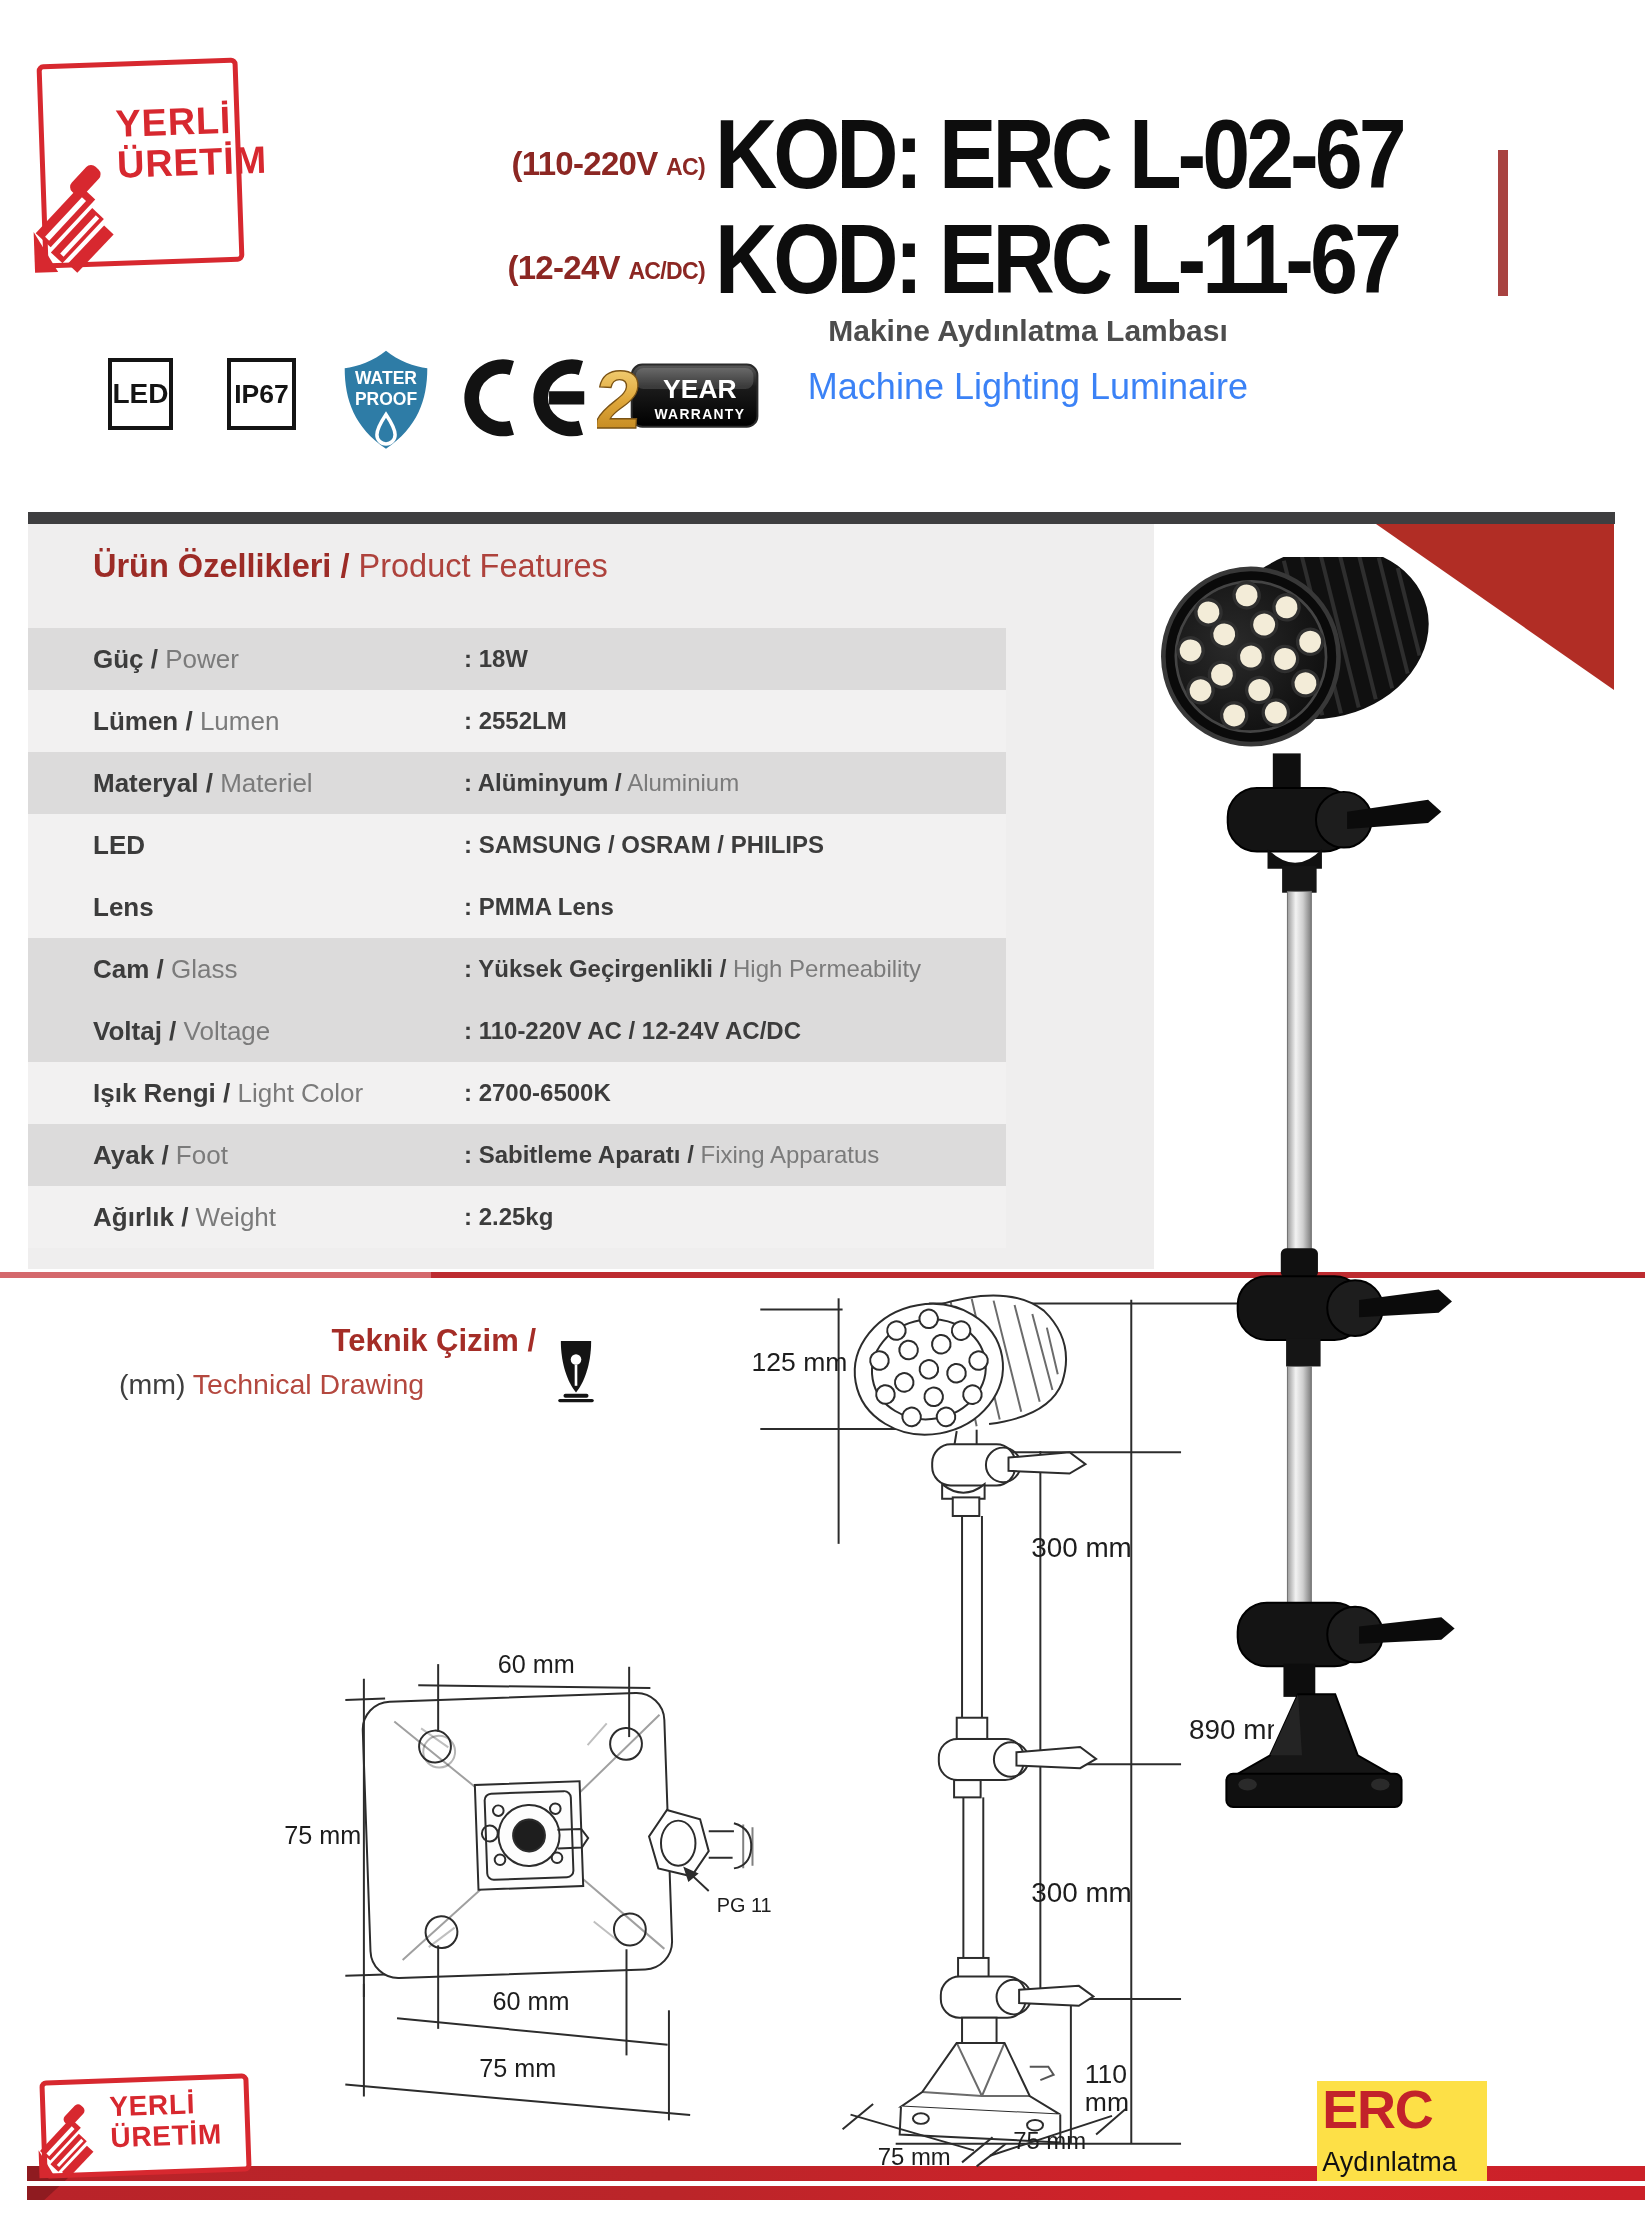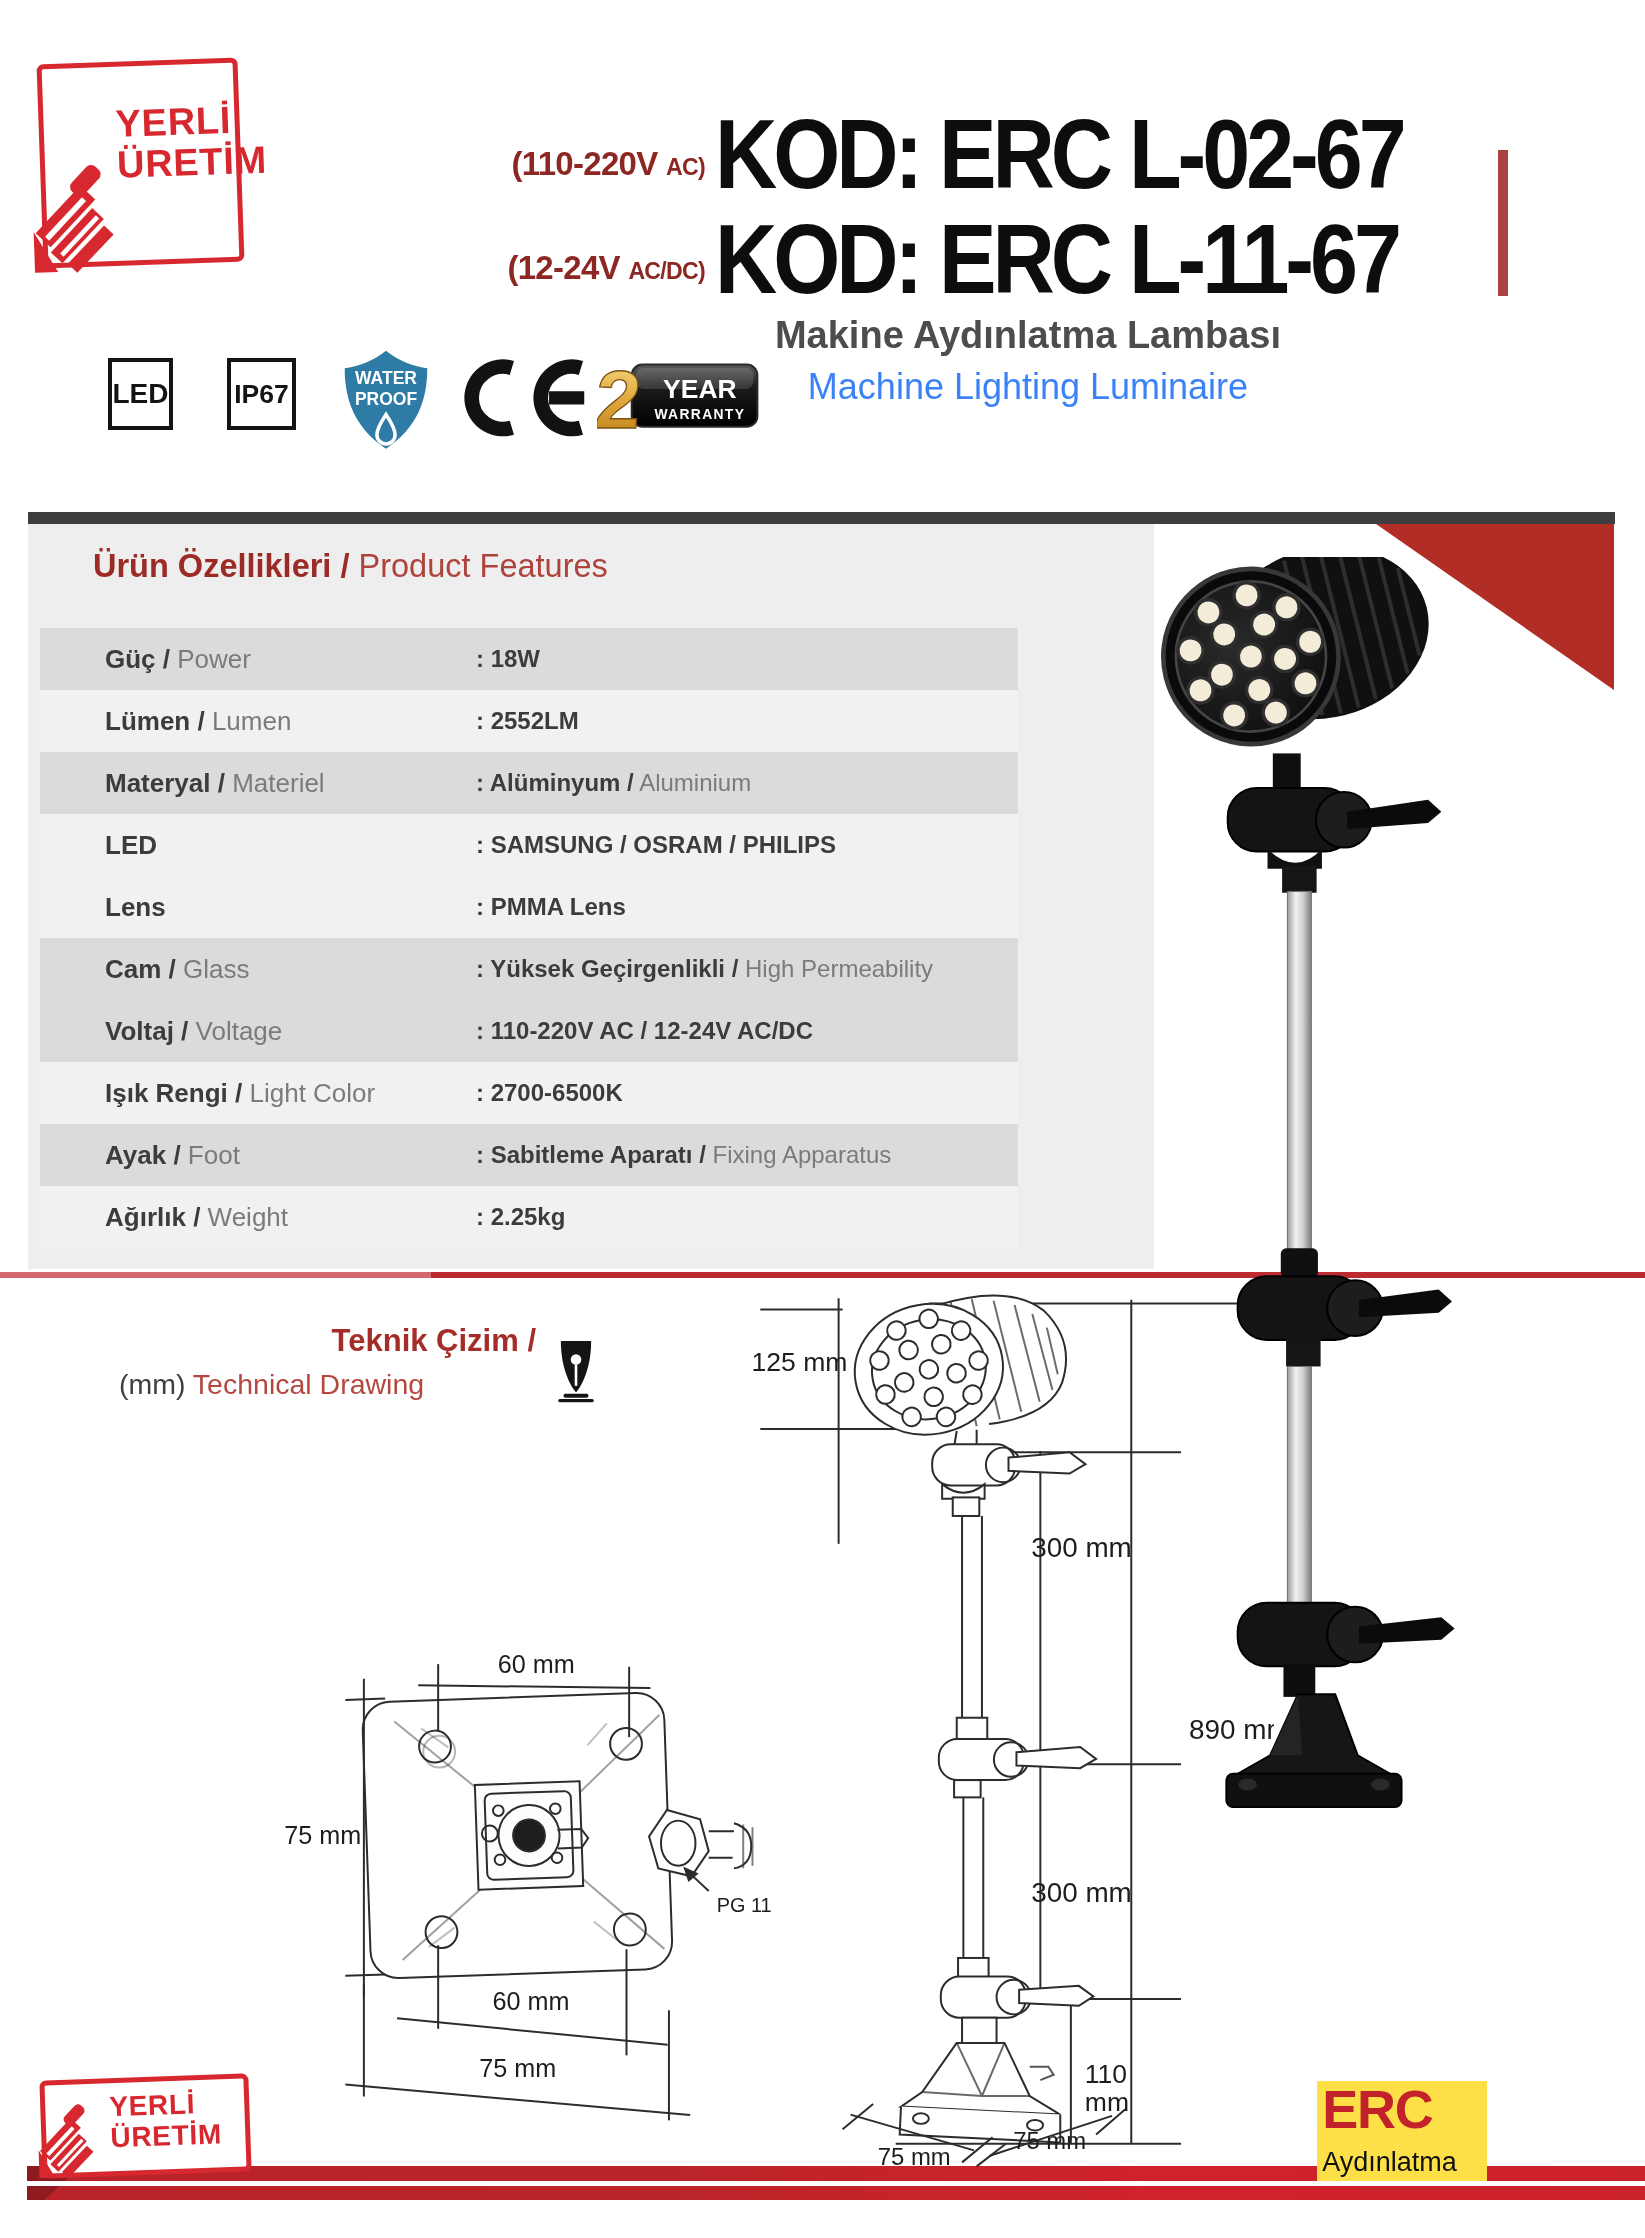--- a/index.html
+++ b/index.html
@@ -16,37 +16,37 @@
   .yerli-bottom .yerli-txt{position:absolute;left:64px;top:9.3px;color:#d7282f;font-weight:800;
         font-size:28px;line-height:1.1;letter-spacing:0.7px;}
   .yerli-icon{position:absolute;}
 
   
   .volt{color:#8c2723;font-weight:bold;font-size:33px;text-align:right;width:279px;letter-spacing:-0.7px;}
   .volt .sm{font-size:0.70em;}
   .kod{color:#0d0d0d;font-weight:800;font-size:98px;letter-spacing:-4.6px;white-space:nowrap;
        transform:scaleX(0.88);transform-origin:left top;line-height:1;}
   .redbar{left:1498px;top:150px;width:10px;height:146px;background:#a84341;}
-  .title-tr{left:703px;top:314px;width:650px;text-align:center;font-size:38px;font-weight:bold;color:#4d4d4d;}
+  .title-tr{left:703px;top:314px;width:650px;text-align:center;font-size:30px;font-weight:bold;color:#4d4d4d;}
   .title-en{left:703px;top:366px;width:650px;text-align:center;font-size:36px;color:#3b82f6;}
 
   
   .sq-badge{border:4.6px solid #141414;background:#fff;display:flex;align-items:center;justify-content:center;
             font-weight:800;color:#141414;}
   .badge-led{left:108px;top:358px;width:57px;height:64px;font-size:28px;}
   .badge-ip{left:227px;top:358px;width:61px;height:64px;font-size:26.5px;}
 
   
   .darkbar{left:28px;top:512px;width:1587px;height:12px;background:#3e3e40;}
   .tri-red{left:1376px;top:524px;width:238px;height:166px;background:#b12d25;
            clip-path:polygon(0 0,100% 0,100% 100%);}
   .panel{left:28px;top:524px;width:1126px;height:745px;background:#efeeee;}
   .feat-title{left:93px;top:548px;font-size:32.5px;font-weight:800;color:#9c2b26;white-space:nowrap;}
   .feat-title .lt{font-weight:400;color:#ae423c;}
-  .rows{left:28px;top:628px;width:978px;padding-left:12px;}
+  .rows{left:28px;top:628px;width:978px;}
   .row{height:62px;display:flex;align-items:center;padding-left:65px;box-sizing:border-box;}
   .row.dark{background:#dcdbdb;}
   .row.light{background:#f2f1f1;}
   .cl{width:371px;font-size:26px;color:#3c3c3c;font-weight:bold;white-space:pre;}
   .cl .ll{font-weight:400;color:#7b7b7b;}
   .cv{font-size:24px;color:#3c3c3c;font-weight:bold;white-space:pre;}
   .cv .vl{font-weight:400;color:#7b7b7b;}
 
   
   .divider{left:0;top:1272px;width:1645px;height:6px;background:#bd2b30;}

